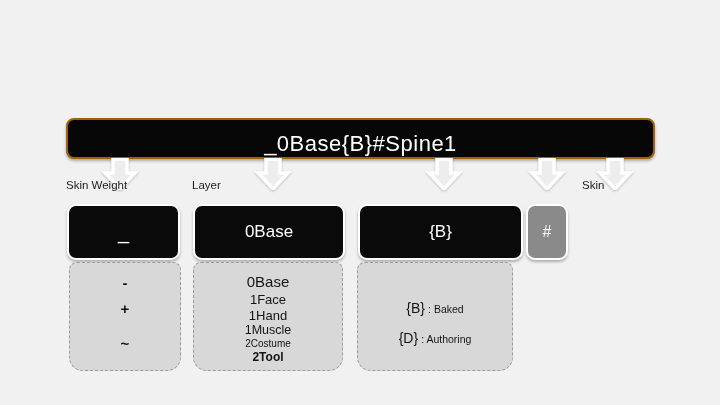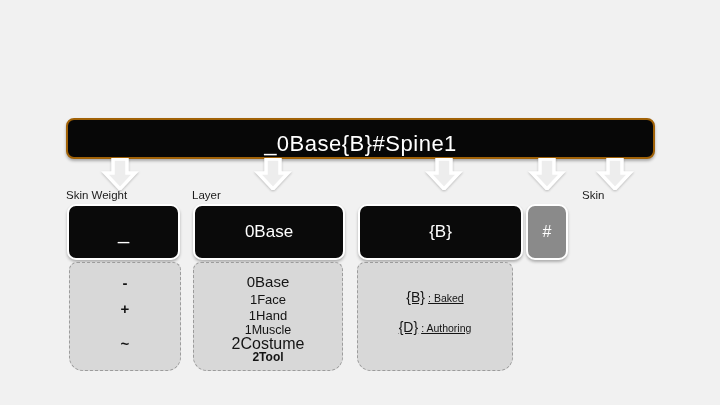--- a/index.html
+++ b/index.html
@@ -39,21 +39,21 @@
     color: #ffffff; font-size: 22px; letter-spacing: 0.5px;
   }
 
   .arrow {
     position: absolute; top: 158px; width: 40px; height: 32px;
     filter: drop-shadow(0 1px 1px rgba(0,0,0,0.22));
   }
   .arrow svg { display: block; width: 40px; height: 32px; }
 
   .col-label {
-    position: absolute; top: 189px;
+    position: absolute; top: 179px;
     font-size: 11.5px; color: #1b1b1b;
     white-space: nowrap;
   }
 
   .value-box {
     position: absolute; top: 204px; height: 56px;
     border: 2.5px solid #ffffff;
     border-radius: 9px;
     box-shadow: 0 2px 3px rgba(0,0,0,0.28);
     display: flex; align-items: center; justify-content: center;
@@ -75,24 +75,24 @@
   .panel.skin { padding-top: 12px; }
   .panel.skin .opt { font-weight: bold; font-size: 15px; line-height: 16px; }
   .panel.skin .opt:nth-child(2) { margin-top: 10px; }
   .panel.skin .opt:nth-child(3) { margin-top: 19px; }
 
   .panel.layer { padding-top: 10px; }
   .panel.layer .opt0 { font-size: 15px;   line-height: 18px; }
   .panel.layer .opt1 { font-size: 13px;   line-height: 17px; }
   .panel.layer .opt2 { font-size: 13px;   line-height: 15px; }
   .panel.layer .opt3 { font-size: 12.5px; line-height: 14px; }
-  .panel.layer .opt4 { font-size: 16px; line-height: 13.5px; }
+  .panel.layer .opt4 { font-size: 10px; line-height: 13.5px; }
   .panel.layer .opt5 { font-size: 12px; line-height: 12.5px; font-weight: bold; }
 
-  .panel.runtime { padding-top: 25px; text-decoration: underline; }
+  .panel.runtime { padding-top: 36px; }
   .panel.runtime .row { line-height: 18px; white-space: nowrap; }
   .panel.runtime .row + .row { margin-top: 11px; }
   .panel.runtime .code { font-size: 14px; }
   .panel.runtime .desc { font-size: 10.5px; margin-left: 3px; }
 </style>
 </head>
 <body>
 
 <div class="slide">
 

